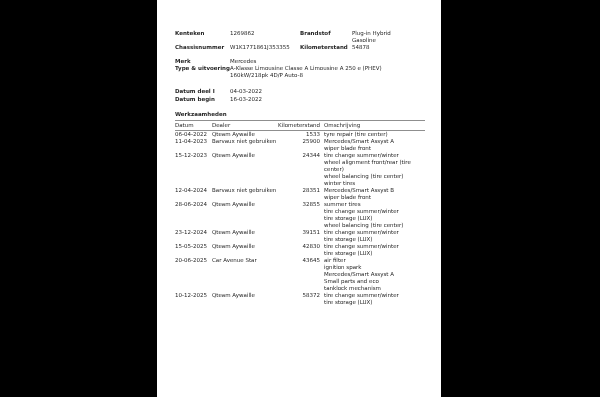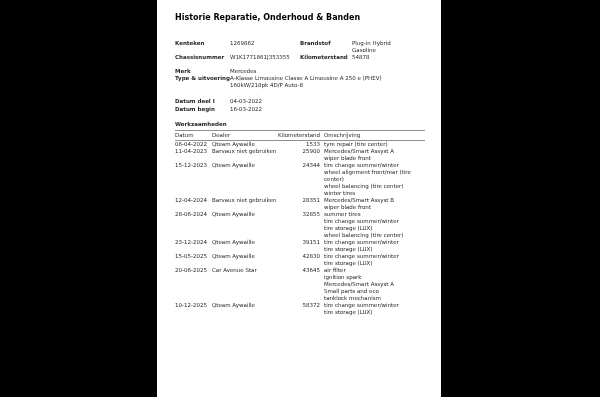--- a/index.html
+++ b/index.html
@@ -28,21 +28,20 @@
   .c-datum{width:37px;flex:none;white-space:nowrap;}
   .c-dealer{width:60px;flex:none;white-space:nowrap;}
   .c-km{width:48px;flex:none;text-align:right;white-space:nowrap;}
   .c-oms{width:101px;flex:none;margin-left:4px;}
 </style>
 </head>
 <body>
 
 <div class="page">
 
-  <h1 class="title">Historie Reparatie, Onderhoud &amp; Banden</h1>
 
   <div class="grid info-a">
     <span class="lbl">Kenteken</span>
     <span class="val">1269862</span>
     <span class="lbl">Brandstof</span>
     <span class="val">Plug-in Hybrid Gasoline</span>
     <span class="lbl">Chassisnummer</span>
     <span class="val">W1K1771861J353355</span>
     <span class="lbl">Kilometerstand</span>
     <span class="val">54878</span>

